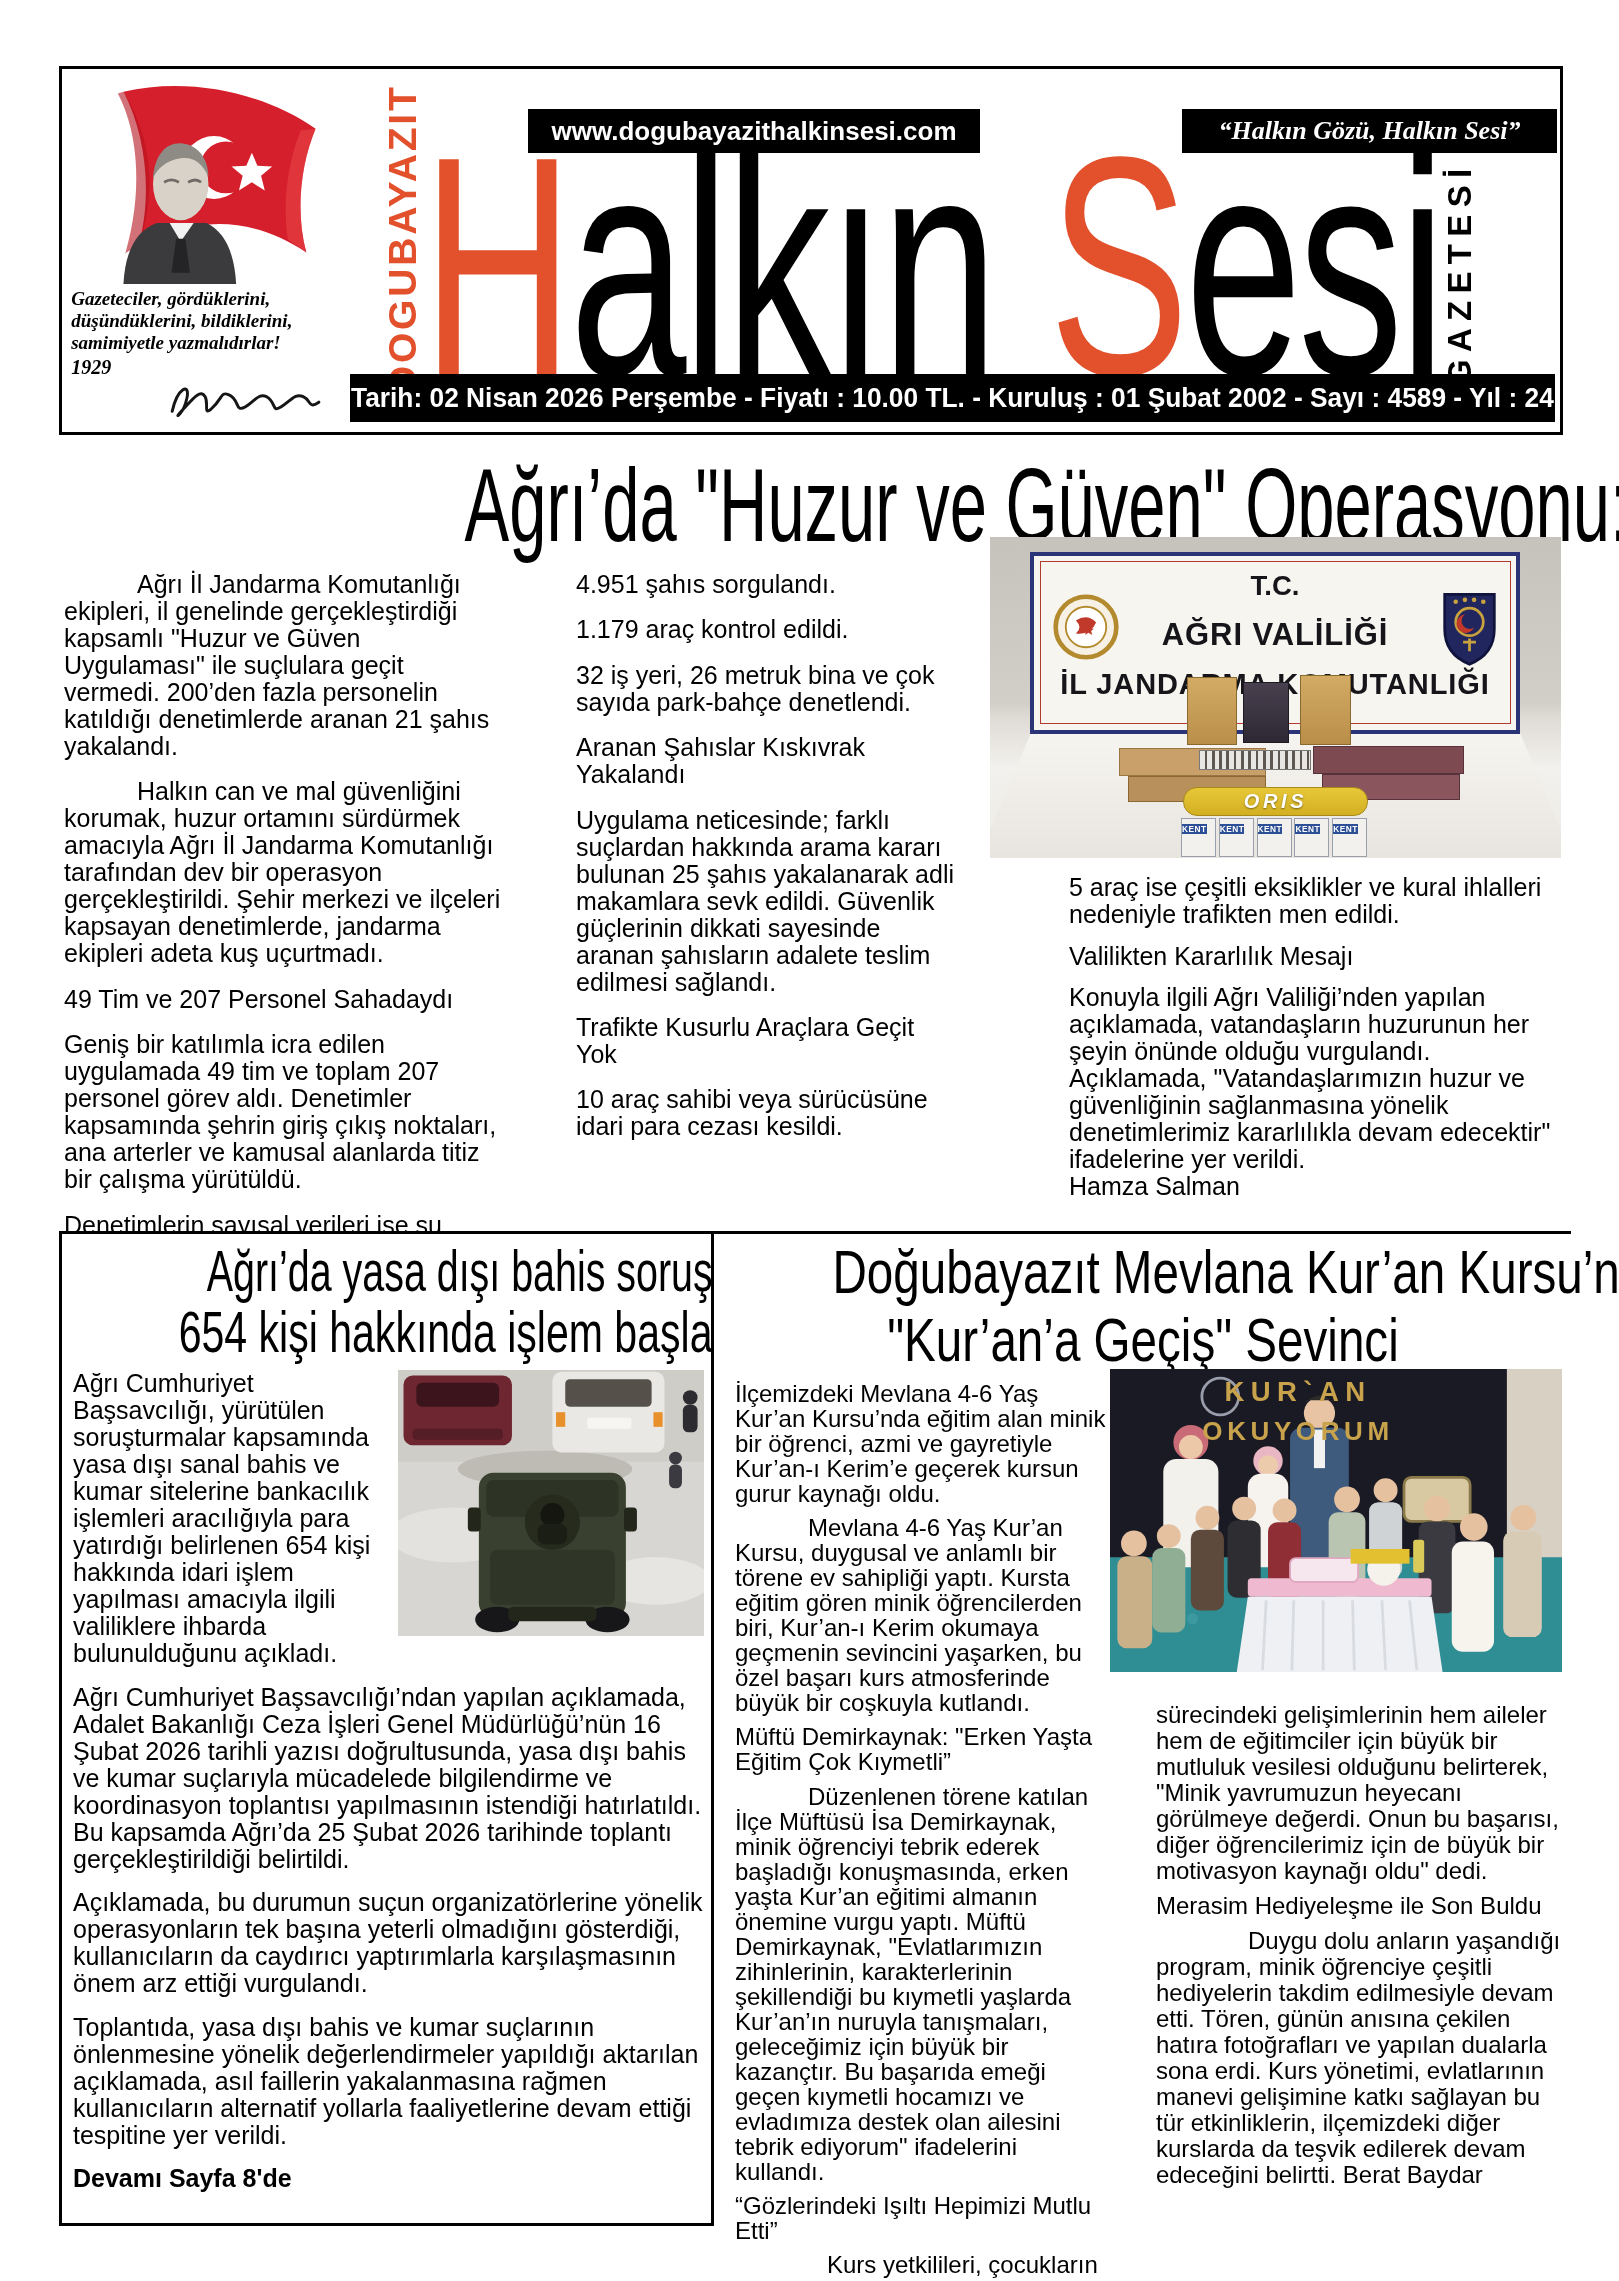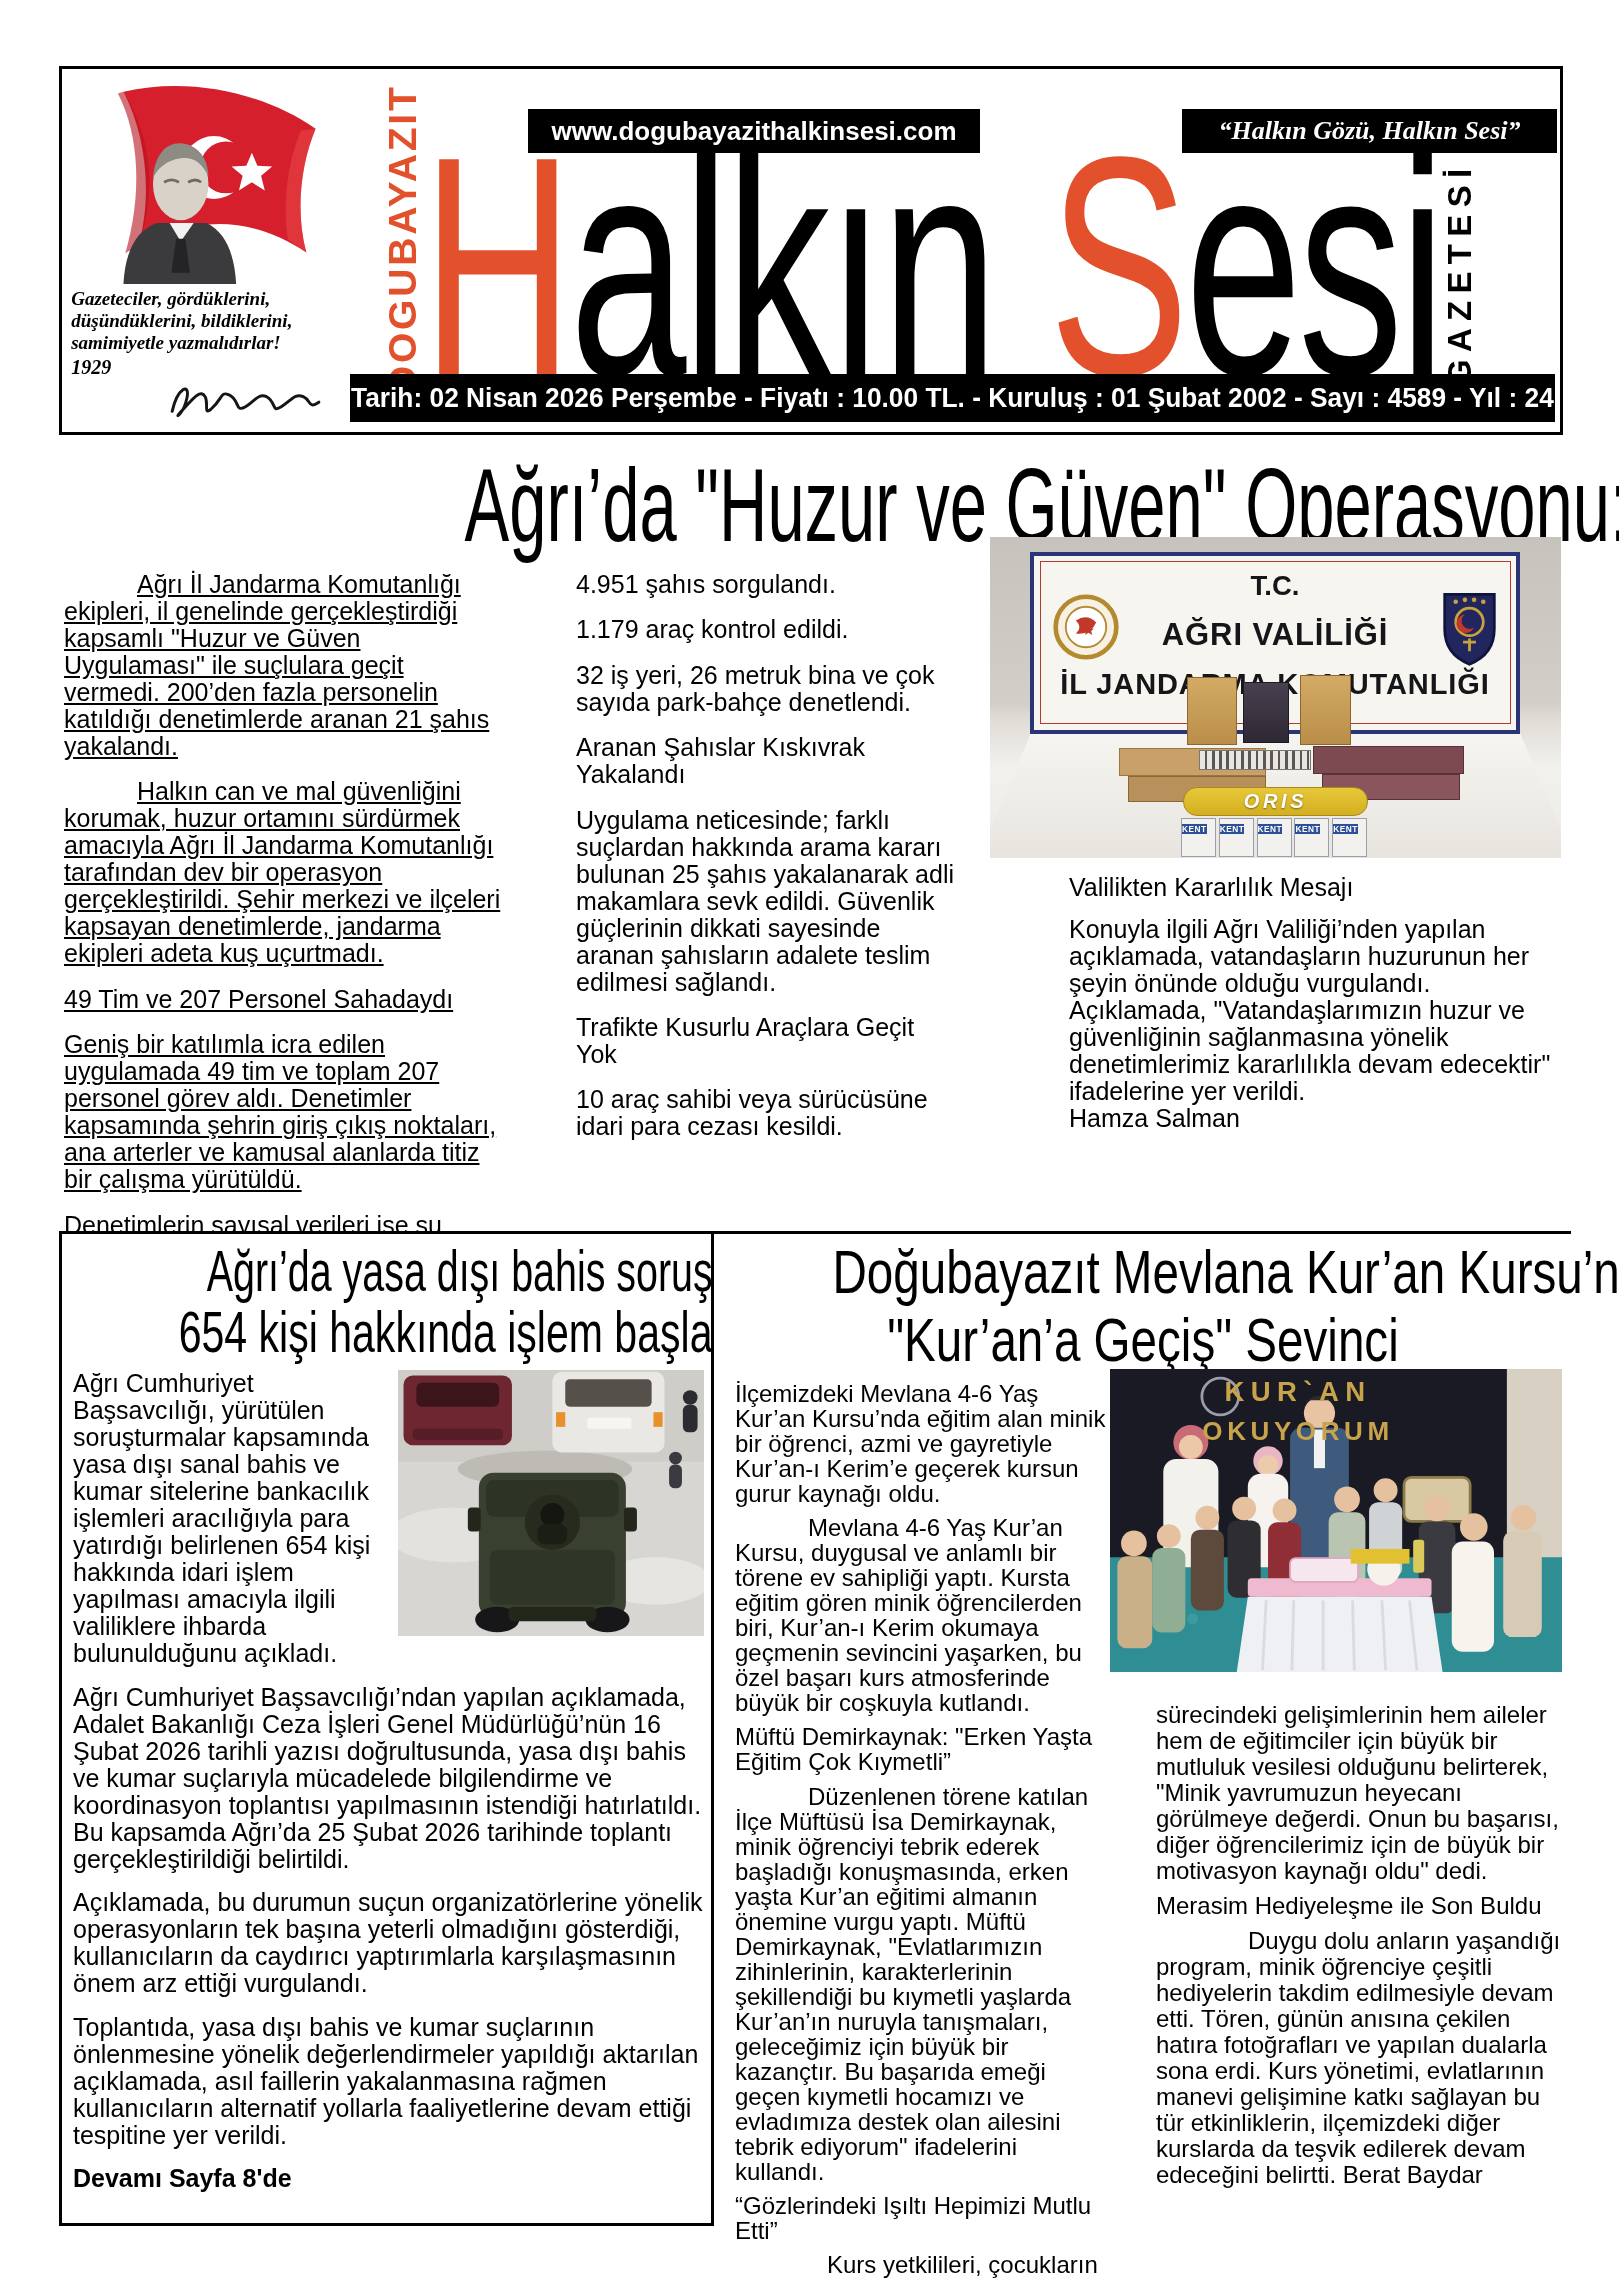--- a/index.html
+++ b/index.html
@@ -29,21 +29,21 @@
   .web-bar{left:466px;top:40px;width:452px;height:44px;font-size:26px;font-weight:bold;justify-content:center;}
   .slogan-bar{left:1120px;top:40px;width:375px;height:44px;font-family:"Liberation Serif","DejaVu Serif",serif;
               font-style:italic;font-weight:bold;font-size:26px;}
   .date-bar{left:288px;top:305px;width:1205px;height:48px;font-size:27.5px;font-weight:bold;}
 
   
   .lead-headline{position:absolute;left:59px;top:452px;width:1504px;text-align:center;}
   .lead-headline .t{font-size:103px;line-height:108px;font-weight:400;}
   .lead-col{position:absolute;font-size:25px;line-height:27px;}
   .lead-col p{margin:0 0 18.4px 0;}
-  .col1{left:64px;top:571px;width:439px;text-decoration:underline;}
+  .col1{left:64px;top:571px;width:439px;}
   .col2{left:576px;top:571px;width:381px;}
   .col3{left:1069px;top:874px;width:494px;line-height:27px;}
   .col3 p{margin:0 0 14.7px 0;}
   .col3 .byline{margin:0;}
   .ind{text-indent:73px;}
   .ind-lg{text-indent:92px;}
 
   
   .ev{position:absolute;left:990px;top:537px;width:571px;height:321px;overflow:hidden;
       background:linear-gradient(180deg,#c6c3bd 0%,#d2cfc9 52%,#dedbd5 56%,#f3f1ed 72%,#eceae5 100%);}
@@ -209,20 +209,21 @@
         <div class="pack oris" style="left:193px;top:250px;width:185px;height:29px;border-radius:14px;">
           <span>ORIS</span>
         </div>
         <div class="pack" style="left:191px;top:281px;width:202px;height:40px;">
           <span class="kent"><span class="cap">KENT</span></span><span class="kent"><span class="cap">KENT</span></span><span class="kent"><span class="cap">KENT</span></span><span class="kent"><span class="cap">KENT</span></span><span class="kent"><span class="cap">KENT</span></span>
         </div>
       </div>
     </figure>
 
     <div class="lead-col col3">
+      <p>5 araç ise çeşitli eksiklikler ve kural ihlalleri nedeniyle trafikten men edildi.</p>
       <p>Valilikten Kararlılık Mesajı</p>
       <p style="margin-bottom:0;">Konuyla ilgili Ağrı Valiliği’nden yapılan açıklamada, vatandaşların huzurunun her şeyin önünde olduğu vurgulandı. Açıklamada, "Vatandaşlarımızın huzur ve güvenliğinin sağlanmasına yönelik denetimlerimiz kararlılıkla devam edecektir" ifadelerine yer verildi.</p>
       <p class="byline">Hamza Salman</p>
     </div>
   </section>
 
   <section class="bottom">
 
     <article class="b-left">
       <div class="sub-headline">

